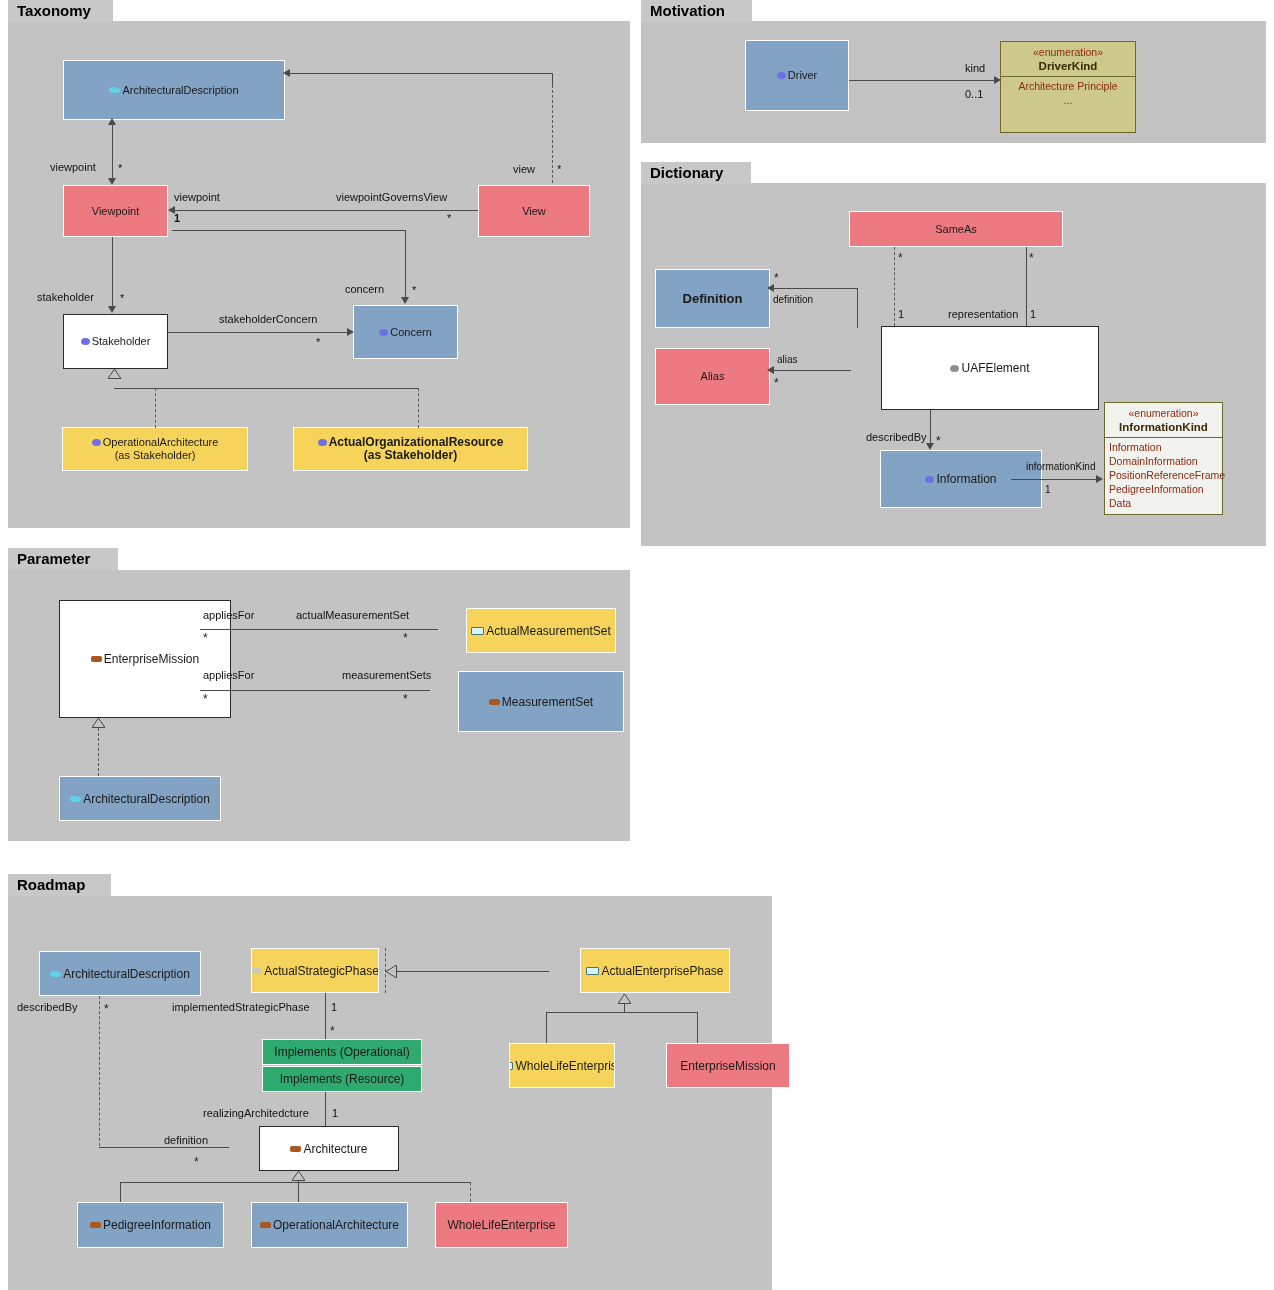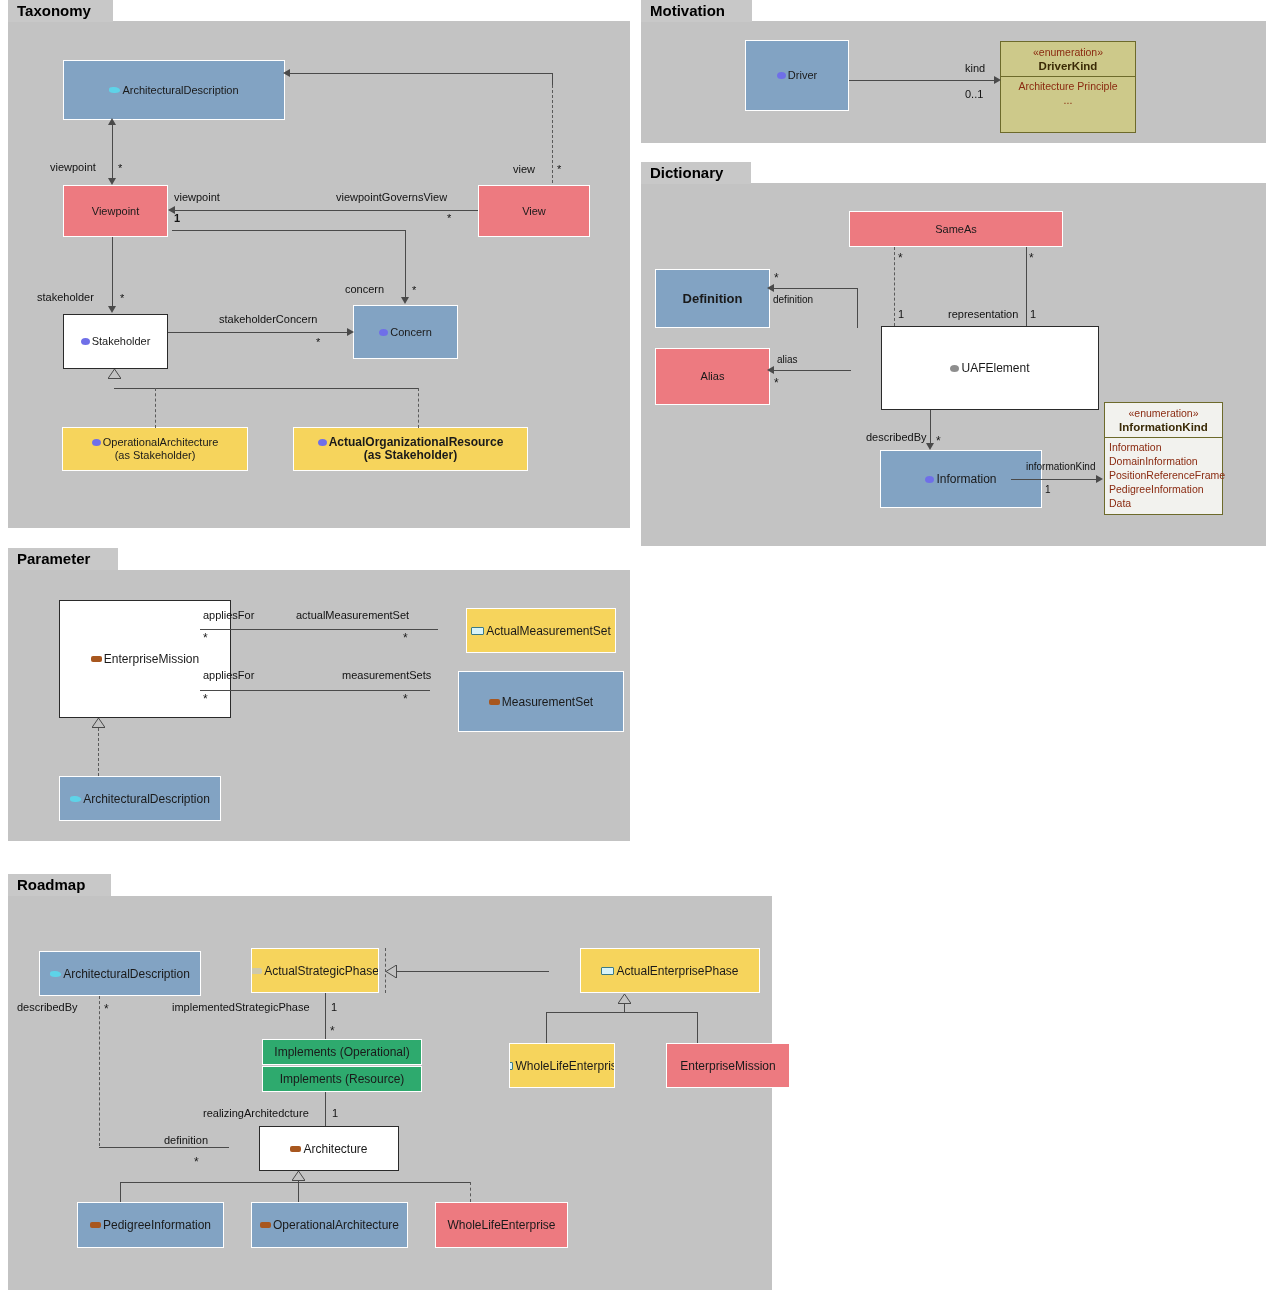--- a/index.html
+++ b/index.html
@@ -340,21 +340,21 @@
     </div>
 </div>
 
 <div class="cls yellow med" style="left:220px;top:948px;width:128px;height:45px;">
   <div class="l1">
       <span class="dot brown" style="background:#cfc9ab;"></span>
   <span>ActualStrategicPhase</span>
     </div>
 </div>
 
-<div class="cls yellow med" style="left:549px;top:948px;width:180px;height:45px;">
+<div class="cls yellow med" style="left:549px;top:948px;width:150px;height:45px;">
   <div class="l1">
       <span class="dot lightbox"></span>
   <span>ActualEnterprisePhase</span>
     </div>
 </div>
 
 <div class="cls green med" style="left:231px;top:1039px;width:160px;height:26px;">
   <div class="l1">
       <span>Implements (Operational)</span>
     </div>

